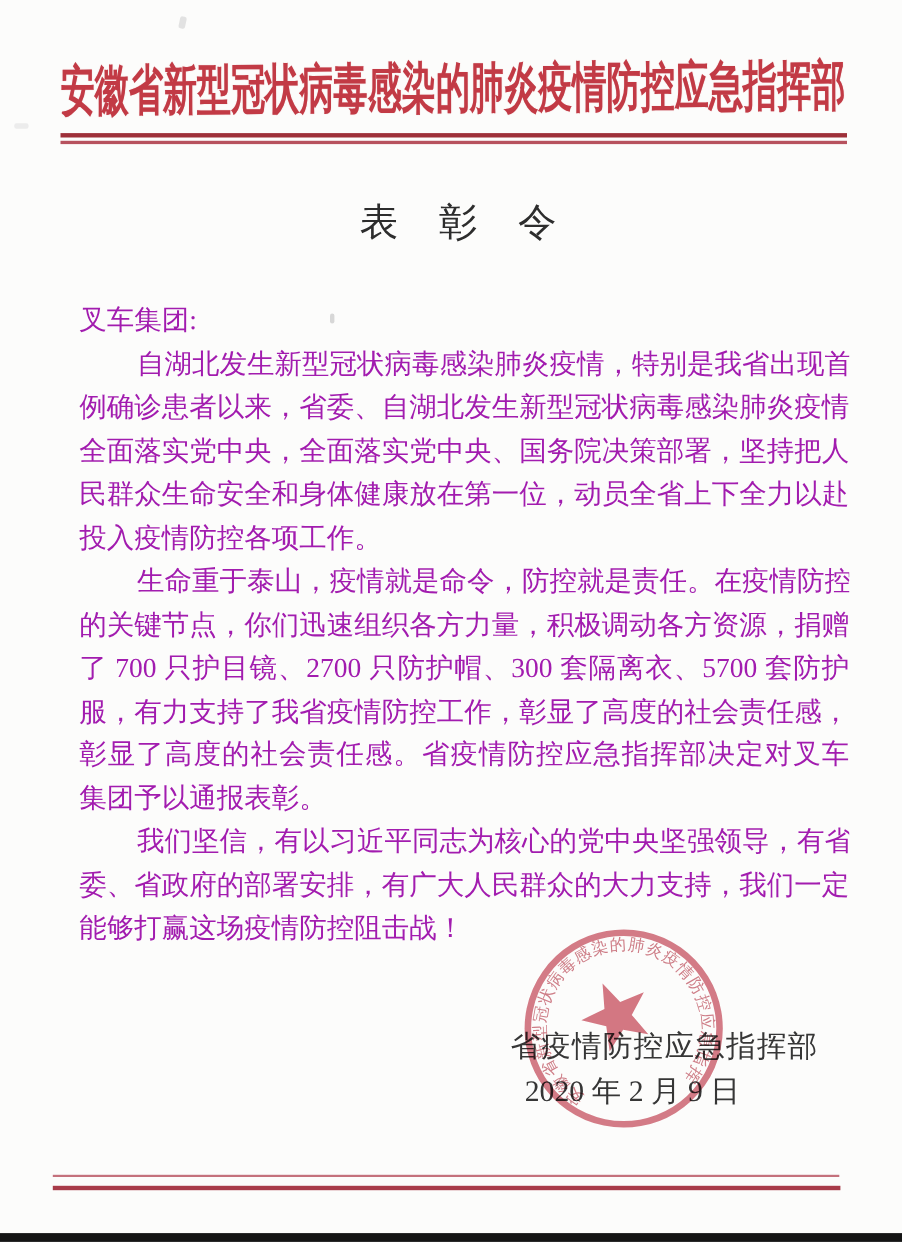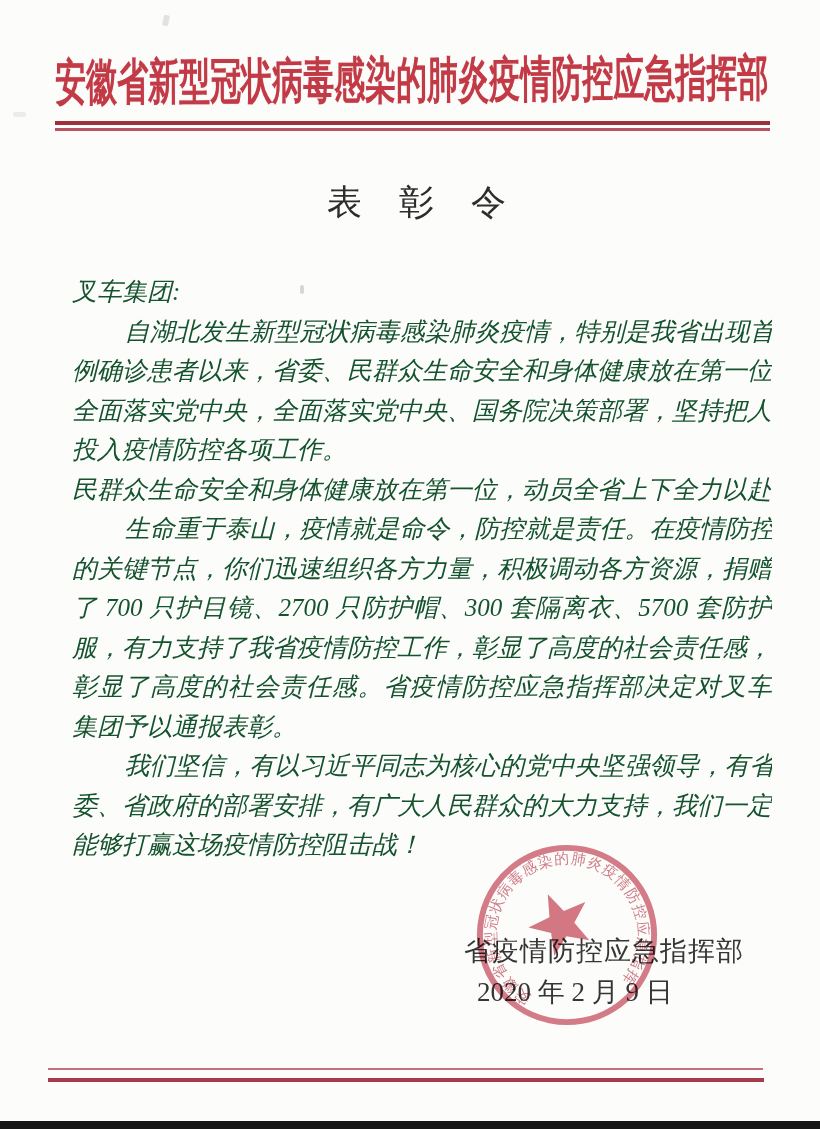--- a/index.html
+++ b/index.html
@@ -43,23 +43,22 @@
     white-space: nowrap;
   }
 
   
   .body-text {
     position: absolute;
     left: 72px;
     top: 272px;
     width: 700px;
     font-size: 25px;
-    color: #14532d;
+    color: #a21caf;
     line-height: 39.5px;
-    font-style: italic;
   }
   .body-text .line {
     text-align: justify;
     text-align-last: justify;
     height: 39.5px;
     overflow: hidden;
     white-space: nowrap;
   }
   .body-text .line.first { text-indent: 2.1em; }
   .body-text .line.short { text-align-last: left; }
@@ -115,24 +114,24 @@
     <div class="gap"></div>
     <div class="r2"></div>
   </div>
 
   <div class="doc-title">表彰令</div>
 
   <div class="body-text">
     <div class="line short">叉车集团:</div>
 
     <div class="line first">自湖北发生新型冠状病毒感染肺炎疫情，特别是我省出现首</div>
-    <div class="line">例确诊患者以来，省委、民群众生命安全和身体健康放在第一位</div>
+    <div class="line">例确诊患者以来，省委、自湖北发生新型冠状病毒感染肺炎疫情</div>
     <div class="line">全面落实党中央，全面落实党中央、国务院决策部署，坚持把人</div>
+    <div class="line">民群众生命安全和身体健康放在第一位，动员全省上下全力以赴</div>
     <div class="line short">投入疫情防控各项工作。</div>
-    <div class="line">民群众生命安全和身体健康放在第一位，动员全省上下全力以赴</div>
 
     <div class="line first">生命重于泰山，疫情就是命令，防控就是责任。在疫情防控</div>
     <div class="line">的关键节点，你们迅速组织各方力量，积极调动各方资源，捐赠</div>
     <div class="line">了 700 只护目镜、2700 只防护帽、300 套隔离衣、5700 套防护</div>
     <div class="line">服，有力支持了我省疫情防控工作，彰显了高度的社会责任感，</div>
     <div class="line">彰显了高度的社会责任感。省疫情防控应急指挥部决定对叉车</div>
     <div class="line short">集团予以通报表彰。</div>
 
     <div class="line first">我们坚信，有以习近平同志为核心的党中央坚强领导，有省</div>
     <div class="line">委、省政府的部署安排，有广大人民群众的大力支持，我们一定</div>

